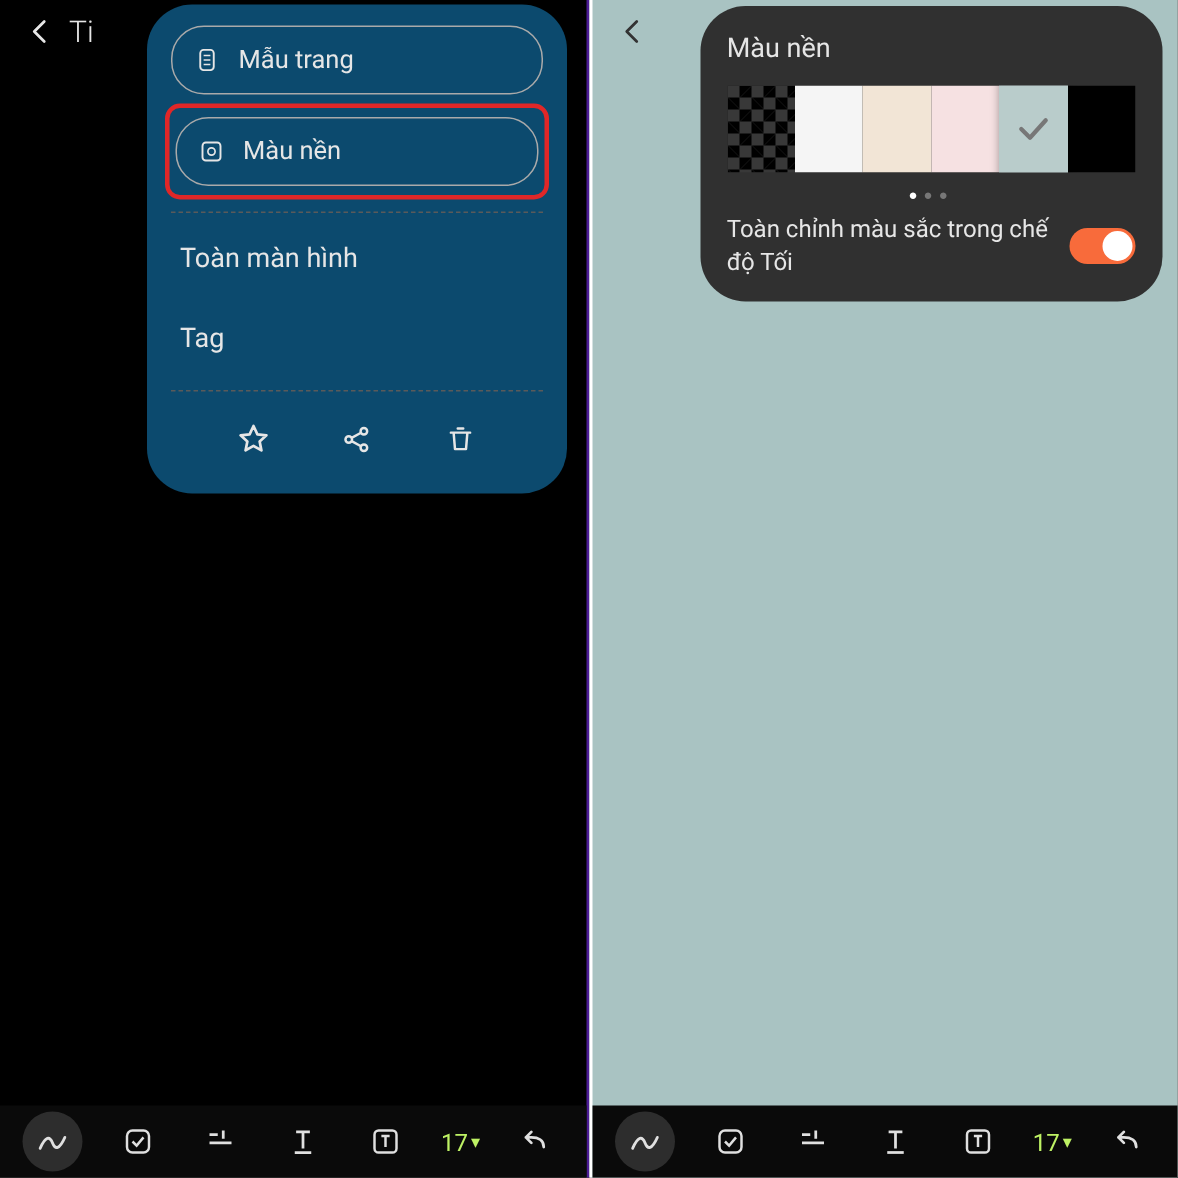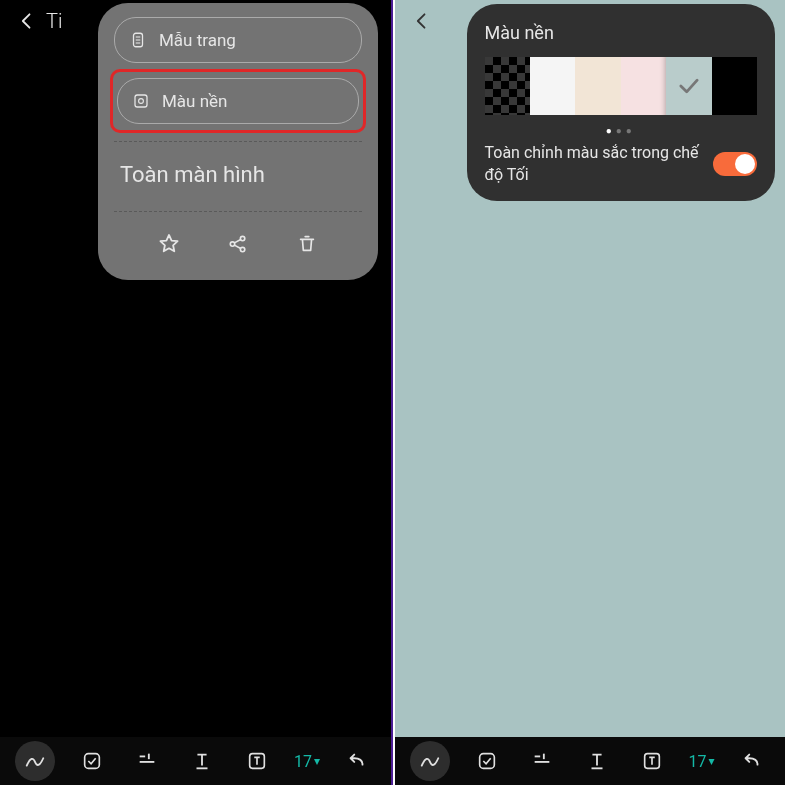--- a/index.html
+++ b/index.html
@@ -8,32 +8,32 @@
   .panel-left { background: #000; border-right: 2px solid #4c1d95; }
   .panel-right { background: #a9c3c2; border-left: 2px solid #fff; }
   
   
   .topbar { height: 42px; display: flex; align-items: center; padding: 0 8px; color: #e6e6e6; }
   .panel-right .topbar { color: #333; }
   .back-chevron { width: 38px; height: 38px; display: flex; align-items: center; justify-content: center; font-size: 26px; cursor: pointer; }
   .topbar-title { font-size: 20px; font-weight: 300; }
   
   
-  .popup { position: absolute; top: 3px; left: 98px; width: 280px; background: #737373; border-radius: 30px; padding: 14px 16px 18px 16px; z-index: 10; }
+  .popup { position: absolute; top: 3px; left: 98px; width: 280px; background: #0c4a6e; border-radius: 30px; padding: 14px 16px 18px 16px; z-index: 10; }
   .menu-btn { border: 1px solid #aaa; border-radius: 22px; padding: 12px 14px; display: flex; align-items: center; gap: 12px; color: #e6e6e6; font-size: 17px; margin-bottom: 12px; cursor: pointer; }
   .menu-btn .icon { width: 18px; height: 18px; display: flex; align-items: center; justify-content: center; }
   .highlight-box { border: 3px solid #e02728; border-radius: 10px; padding: 6px 4px; margin: -6px -4px 8px -4px; }
   .sep { border: none; border-top: 1px dashed #5a5a5a; margin: 8px 0 4px 0; }
-  .menu-item { color: #e6e6e6; font-size: 22px; padding: 16px 6px; cursor: pointer; }
+  .menu-item { color: #e6e6e6; font-size: 18px; padding: 16px 6px; cursor: pointer; }
   .action-row { display: flex; justify-content: space-around; padding: 10px 20px 0 20px; }
   .action-icon { width: 36px; height: 36px; display: flex; align-items: center; justify-content: center; color: #e6e6e6; cursor: pointer; }
   
   
   .toolbar { position: absolute; bottom: 0; left: 0; right: 0; height: 48px; background: #0a0a0a; display: flex; align-items: center; justify-content: space-around; padding: 0 6px; }
-  .tool-item { width: 36px; height: 36px; display: flex; align-items: center; justify-content: center; color: #14b8a6; cursor: pointer; }
+  .tool-item { width: 36px; height: 36px; display: flex; align-items: center; justify-content: center; color: #bef264; cursor: pointer; }
   .tool-item.font-size { width: auto; font-size: 16px; gap: 2px; }
   .tool-pen-wrap { width: 40px; height: 40px; border-radius: 50%; background: #2d2d2d; display: flex; align-items: center; justify-content: center; }
   .chev-down { font-size: 12px; }
   .toolbar svg path, .toolbar svg polyline, .toolbar svg rect, .toolbar svg line { stroke: #e0e0e0; }
   
   
   .popup-right { position: absolute; top: 4px; left: 72px; right: 10px; background: #303030; border-radius: 30px; padding: 18px 18px 16px 18px; color: #e6e6e6; z-index: 10; }
   .popup-right-title { font-size: 18px; font-weight: 400; margin-bottom: 14px; }
   .swatch-row { display: flex; align-items: center; border-radius: 0; overflow: hidden; height: 58px; }
   .swatch { flex: 1; height: 100%; cursor: pointer; position: relative; }
@@ -90,20 +90,23 @@
         </span>
         <span>Màu nền</span>
       </div>
     </div>
 
     <hr class="sep">
 
     <div class="menu-item">
       <span>Toàn màn hình</span>
     </div>
+    <div class="menu-item">
+      <span>Tag</span>
+    </div>
 
     <hr class="sep">
 
     <div class="action-row">
       <div class="action-icon">
         <svg width="24" height="24" viewBox="0 0 24 24" fill="none">
             <path d="M12 3l2.6 5.6 6 .6-4.5 4.1 1.2 6-5.3-3-5.3 3 1.2-6L3.4 9.2l6-.6L12 3z" stroke="#e6e6e6" stroke-width="1.8" stroke-linejoin="round"></path>
           </svg>
       </div>
       <div class="action-icon">

